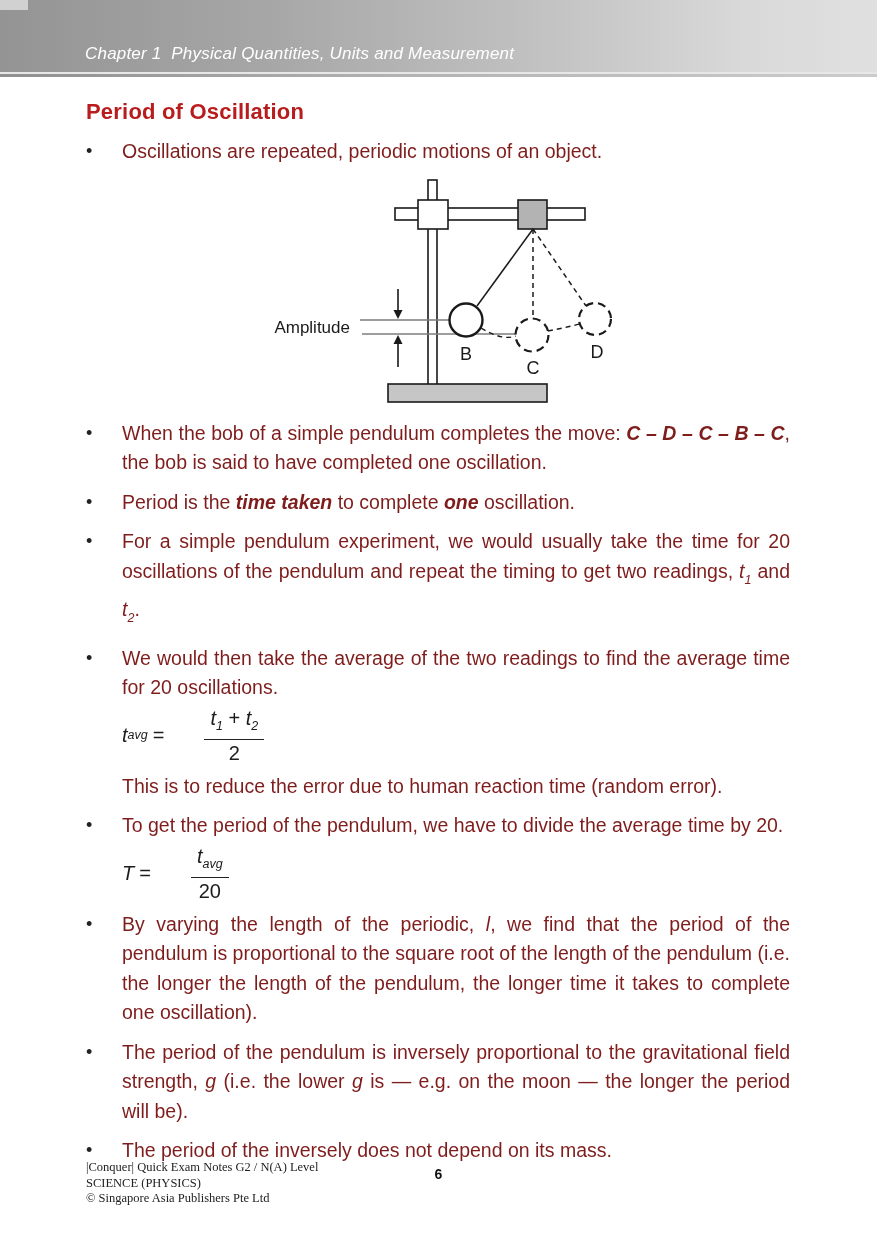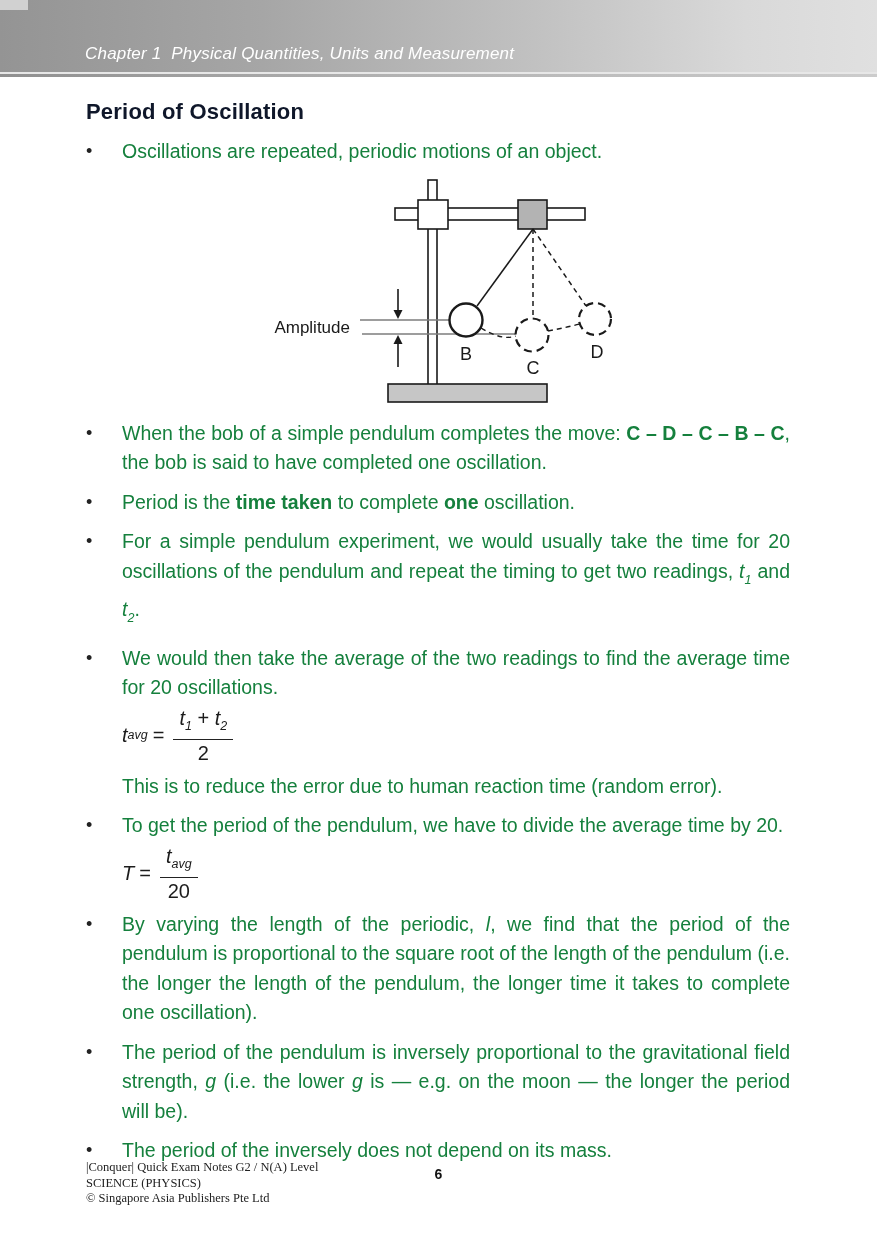--- a/index.html
+++ b/index.html
@@ -16,39 +16,39 @@
   .header-corner { position: absolute; left: 0; top: 0; width: 28px; height: 10px; background: #e0e0e0; opacity: .8; }
   .chapter-title {
     padding: 0 0 8px 85px; color: #ffffff; font-style: italic;
     font-size: 17px; letter-spacing: .2px;
   }
   .header-edge-light { height: 2px; background: #e7e7e7; }
   .header-edge-dark { height: 3px; background: linear-gradient(90deg, #8f8f8f, #b2b2b2 45%, #cccccc); }
 
   
   .content { padding: 22px 87px 0 86px; }
-  .page-title { font-size: 22px; font-weight: 700; color: #0f172a; margin-bottom: 12px; letter-spacing: .2px; }
+  .page-title { font-size: 22px; font-weight: 700; color: #b91c1c; margin-bottom: 12px; letter-spacing: .2px; }
 
   .row { display: flex; margin-bottom: 10px; }
   .marker { width: 36px; flex: 0 0 36px; font-size: 18px; line-height: 29.5px; color: #222; }
-  .btext { flex: 1; font-size: 19.5px; line-height: 29.5px; text-align: justify; color: #15803d; }
-  .b { font-weight: 700; }
+  .btext { flex: 1; font-size: 19.5px; line-height: 29.5px; text-align: justify; color: #7f1d1d; }
+  .b { font-weight: 700; font-style: italic; }
   .i { font-style: italic; }
   .sub { font-size: 12.5px; font-style: italic; vertical-align: -6px; letter-spacing: 0; }
 
   
   .diagram-wrap { margin: 4px 0 12px 164px; width: 420px; height: 230px; }
   .diagram-wrap svg { display: block; }
 
   
   .formula { display: flex; align-items: center; margin: 0 0 8px 36px; font-size: 20px; color: #1c1c1c; min-height: 52px; }
   .f-lhs { font-style: italic; }
   .f-lhs-sub { font-size: 12.5px; font-style: italic; vertical-align: -7px; }
   .f-eq { margin: 0 9px 0 5px; }
-  .frac { display: inline-flex; flex-direction: column; align-items: center; }
+  .frac { display: inline-flex; flex-direction: column; align-items: center; margin-left: 31px; }
   .frac .num { padding: 0 6px 2px; border-bottom: 1.7px solid #222; line-height: 22px; }
   .frac .den { padding-top: 2px; line-height: 22px; }
   .frac .sub { vertical-align: -5px; }
 
   
   .footer { position: absolute; left: 0; right: 0; top: 1158px; height: 60px; }
   .footer-left { position: absolute; left: 86px; top: 2px; font-size: 12.5px; line-height: 15.5px; color: #222; font-family: Liberation Serif, serif; }
   .page-number { position: absolute; left: 50%; transform: translateX(-50%); top: 8px; font-size: 14px; font-weight: 700; color: #111; }
 </style>
 </head>

